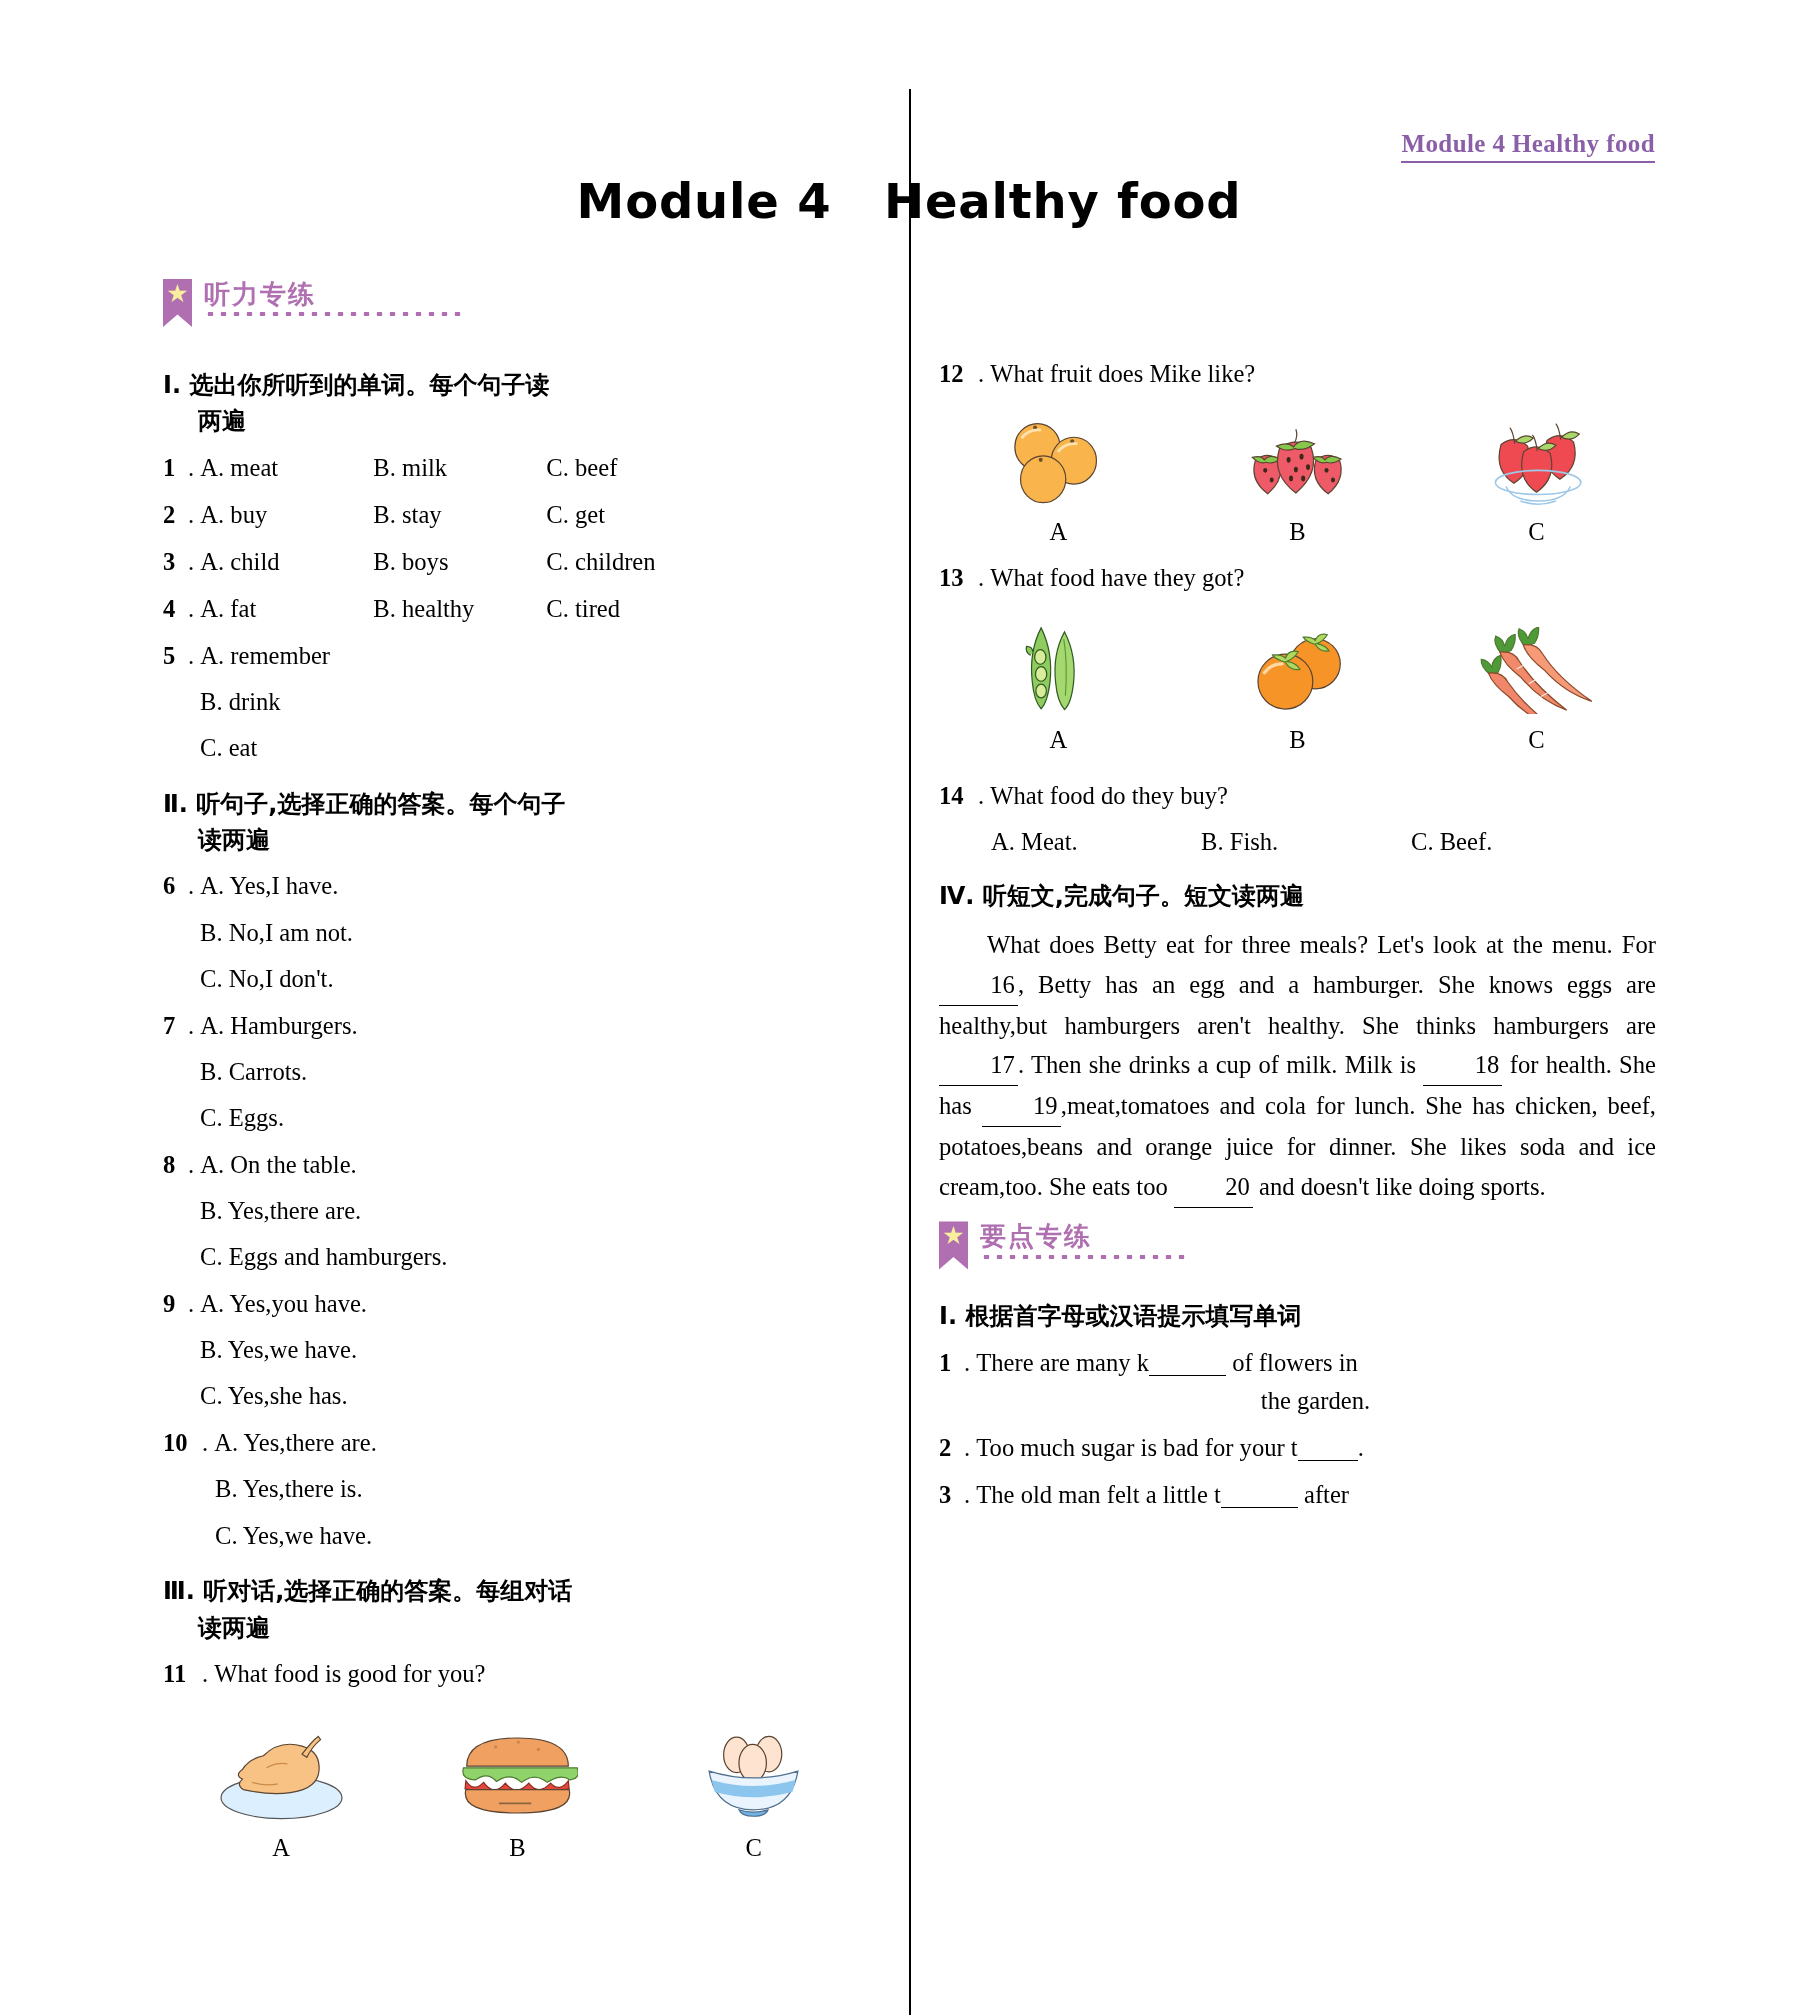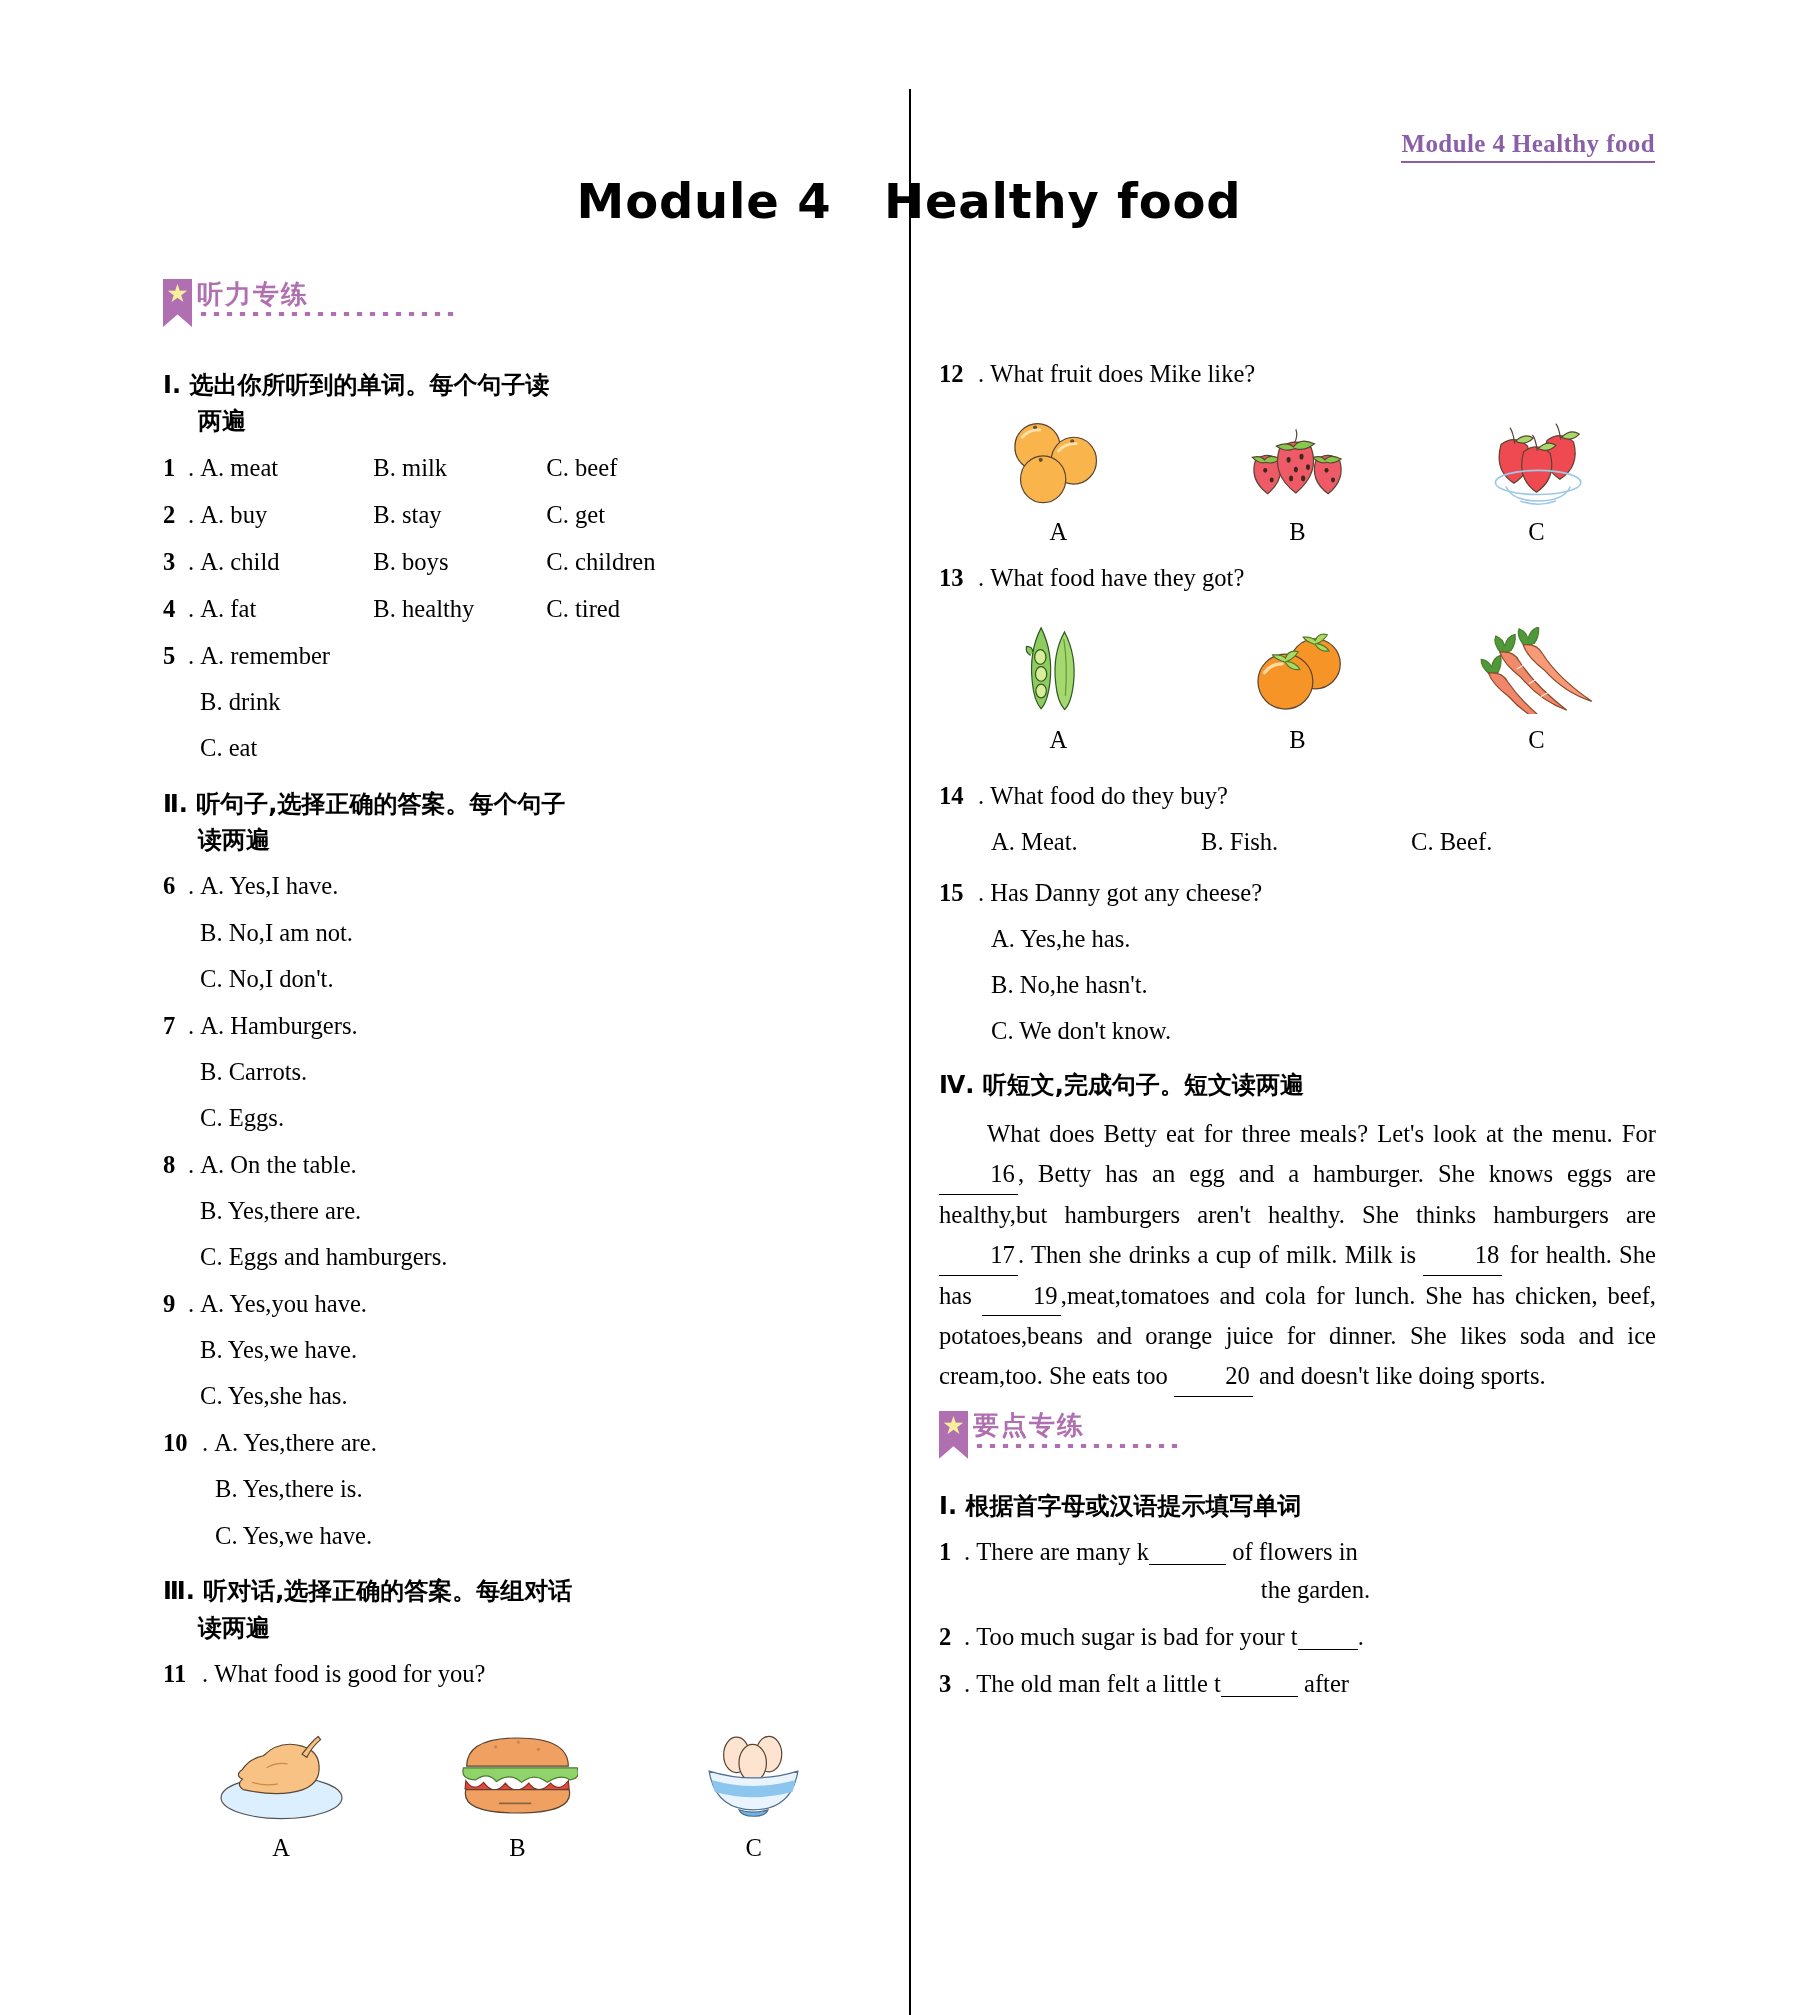--- a/index.html
+++ b/index.html
@@ -47,21 +47,21 @@
     width:29px;height:48px;
     background:#b06fb0;
     position:relative;
     flex:0 0 auto;
     clip-path:polygon(0 0,100% 0,100% 100%,50% 74%,0 100%);
   }
   .badge-mark .star{
     position:absolute;left:50%;top:13.7px;transform:translate(-50%,-50%);
     color:#f7ef9e;font-size:25px;line-height:25px;
   }
-  .badge-label-wrap{margin-left:5px;padding-top:1.6px;}
+  .badge-label-wrap{margin-left:12px;padding-top:1.6px;}
   .badge-label{
     font-family:"DejaVu Sans","Liberation Sans",sans-serif;
     font-weight:700;
     font-size:26px;
     color:#b06fb0;
     letter-spacing:2px;
     white-space:nowrap;
     line-height:1;
   }
   .badge-dots{
@@ -416,26 +416,20 @@
         <span class="pic-label">C</span>
       </div>
 
       <div class="q-row" style="margin-top:17.7px;">
         <span class="q-num" style="width:39px;">14</span><span>.&nbsp;</span><span class="q-text">What food do they buy?</span>
         <span class="opt-line" style="padding-left:52px;">
           <span class="o1w">A. Meat.</span><span class="o2w">B. Fish.</span><span>C. Beef.</span>
         </span>
       </div>
 
-      <div class="q-row" style="margin-top:13px;">
-        <span class="q-num" style="width:39px;">15</span><span>.&nbsp;</span><span class="q-text">Has Danny got any cheese?</span>
-        <span class="opt-line" style="padding-left:52px;">A. Yes,he has.</span>
-        <span class="opt-line" style="padding-left:52px;">B. No,he hasn't.</span>
-        <span class="opt-line" style="padding-left:52px;">C. We don't know.</span>
-      </div>
 
       <div class="q-head" style="margin-top:17px;">
         <span class="first">Ⅳ. 听短文,完成句子。短文读两遍</span>
       </div>
 
       <div class="passage">
         <p>
           <span>What does Betty eat for three meals?</span>
           <span>Let's look at the menu. For</span>
           <span class="blank-inline">16</span><span>, Betty has an egg and a hamburger. She knows eggs are healthy,but hamburgers aren't healthy. She thinks hamburgers are</span>

